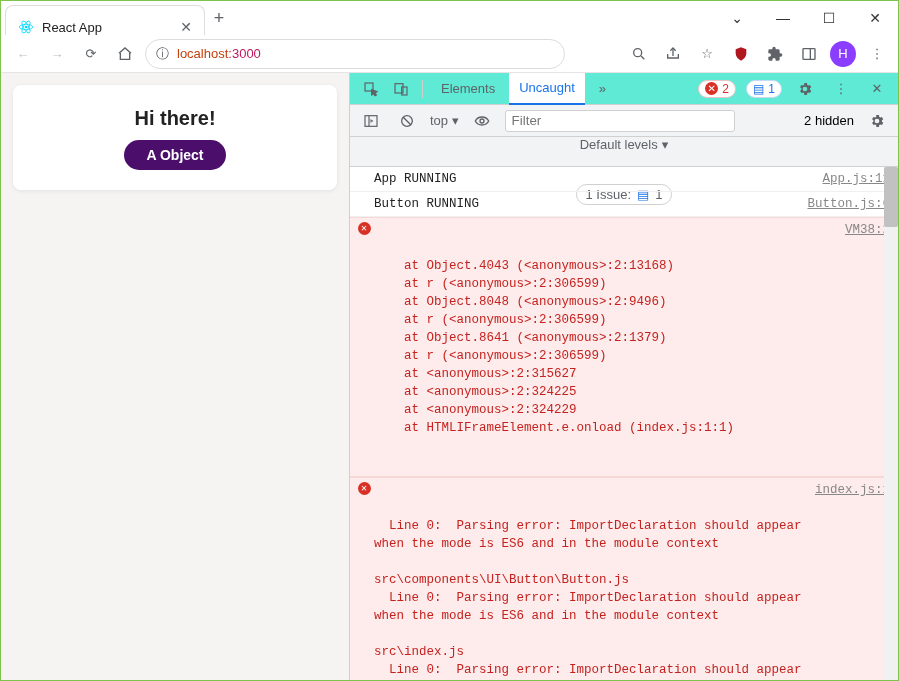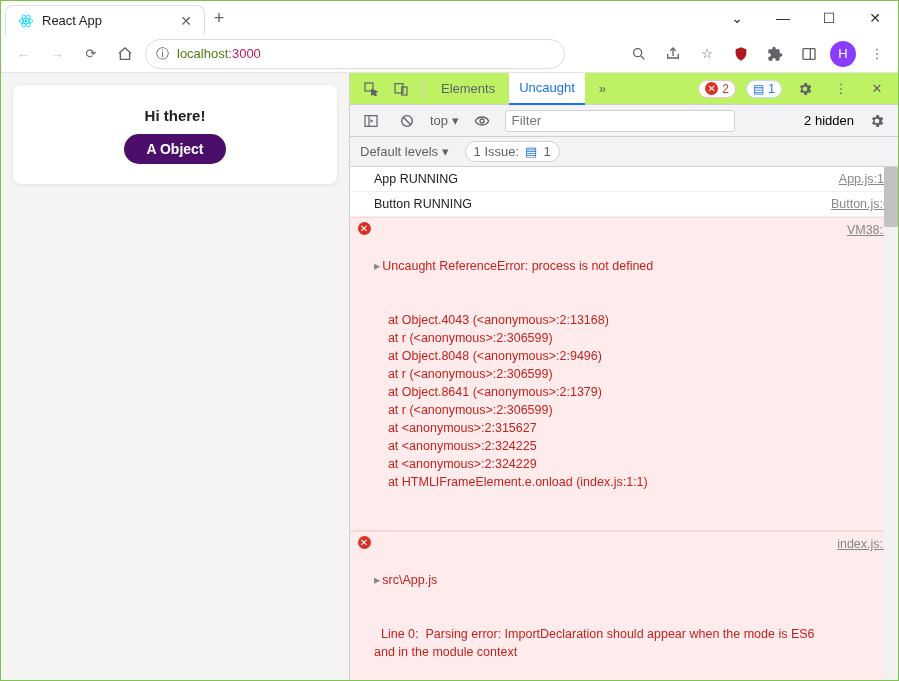--- a/index.html
+++ b/index.html
@@ -1,56 +1,56 @@
 <!DOCTYPE html>
 <html><head>
 <meta charset="utf-8">
 <style>
   * { box-sizing: border-box; }
   body { margin: 0; font-family: "Segoe UI", Arial, sans-serif; font-size: 13px; color: #222; background: #fff; width: 899px; height: 681px; overflow: hidden; border:1px solid #7fc24e;}
   
   .titlebar { height: 34px; display:flex; align-items:stretch; background:#fff;}
-  .tab { display:flex; align-items:center; gap:8px; padding:0 12px; border-radius:8px 8px 0 0; background:#fff; margin-top:4px; margin-left:4px; height:30px; border:1px solid #ddd; border-bottom:none; min-width:200px;}
+  .tab { display:flex; align-items:flex-end; gap:8px; padding:0 12px; border-radius:8px 8px 0 0; background:#fff; margin-top:4px; margin-left:4px; height:30px; border:1px solid #ddd; border-bottom:none; min-width:200px;}
   .tab .favicon { width:16px; height:16px; display:inline-flex; align-items:center; justify-content:center; color:#00d8ff;}
   .tab .close { margin-left:auto; color:#5f6368; font-size:14px; cursor:pointer;}
   .newtab { width:28px; display:flex; align-items:center; justify-content:center; color:#5f6368; font-size:18px; cursor:pointer;}
   .wincontrols { margin-left:auto; display:flex;}
   .wincontrols div { width:46px; display:flex; align-items:center; justify-content:center; color:#333; font-size:14px;}
   .toolbar { height:38px; display:flex; align-items:center; gap:6px; padding:0 8px; border-bottom:1px solid #e5e5e5; background:#fff;}
   .tbtn { width:28px; height:28px; display:flex; align-items:center; justify-content:center; border-radius:50%; color:#5f6368; cursor:pointer;}
   .tbtn.disabled { color:#bfbfbf; }
   .omnibox { flex:0 0 420px; height:30px; border:1px solid #dcdcdc; border-radius:15px; display:flex; align-items:center; padding:0 10px; gap:8px; color:#5f6368;}
-  .omnibox .host { color:#4d7c0f;}
+  .omnibox .host { color:#c2410c;}
   .omnibox .path { color:#be185d;}
   .rightbar { margin-left:auto; display:flex; align-items:center; gap:8px;}
   .ricon { width:26px; height:26px; display:flex; align-items:center; justify-content:center; color:#5f6368; border-radius:4px; cursor:pointer;}
   .avatar { width:26px; height:26px; border-radius:50%; background:#8b3dff; color:#fff; display:flex; align-items:center; justify-content:center; font-size:13px; font-weight:500;}
   
   .workspace { display:flex; height:calc(681px - 34px - 38px - 2px);}
   .page { width:348px; background:#f6f3f3; padding:12px;}
   .card { background:#fff; border-radius:8px; box-shadow:0 1px 4px rgba(0,0,0,.08); padding:18px 12px 20px; text-align:center;}
-  .card h1 { margin:4px 0 10px; font-weight:700; font-size:15px;}
+  .card h1 { margin:4px 0 10px; font-weight:700; font-size:20px;}
   .pillbtn { display:inline-block; background:#4b0f6b; color:#fff; padding:7px 22px; border-radius:20px; font-weight:600; font-size:14px; cursor:pointer;}
   
   .devtools { flex:1; display:flex; flex-direction:column; border-left:1px solid #cfcfcf; font-family:"Segoe UI",Arial,sans-serif;}
-  .dt-tabs { height:32px; display:flex; align-items:center; gap:4px; padding:0 8px; border-bottom:1px solid #d0d0d0; background:#bef264; color:#5f6368;}
+  .dt-tabs { height:32px; display:flex; align-items:center; gap:4px; padding:0 8px; border-bottom:1px solid #d0d0d0; background:#5eead4; color:#5f6368;}
   .dt-tab { padding:0 10px; height:32px; display:flex; align-items:center; cursor:pointer;}
   .dt-tab.active { color:#1a73e8; border-bottom:2px solid #1a73e8; font-weight:500; background:#fff;}
   .dt-right { margin-left:auto; display:flex; align-items:center; gap:10px;}
   .badge { display:inline-flex; align-items:center; gap:4px; padding:1px 6px; border-radius:10px; font-size:12px; cursor:pointer;}
   .badge.err { color:#d93025; border:1px solid #e8c6c3; background:#fff;}
   .badge.info { color:#1a73e8; border:1px solid #c5d9f5; background:#fff;}
   .dt-tool { height:32px; display:flex; align-items:center; gap:10px; padding:0 8px; border-bottom:1px solid #d0d0d0; background:#f1f3f4; color:#5f6368;}
   .filter { flex:1; max-width:230px; height:22px; border:1px solid #d0d0d0; border-radius:3px; padding:8px 6px; background:#fff;}
   .muted { color:#000000;}
-  .dt-tool2 { height:30px; display:flex; align-items:center; gap:16px; padding:0 10px; border-bottom:1px solid #d0d0d0; background:#f1f3f4; color:#5f6368;}
+  .dt-tool2 { height:30px; display:flex; align-items:center; gap:32px; padding:0 10px; border-bottom:1px solid #d0d0d0; background:#f1f3f4; color:#5f6368;flex-direction:column;}
   .dropdown { display:flex; align-items:center; gap:4px; cursor:pointer;justify-content:center;}
   .chip { display:inline-flex; align-items:center; gap:6px; padding:2px 8px; border:1px solid #d0d0d0; border-radius:11px; background:#fff;text-align:center;}
   
-  .console { flex:1; overflow:auto; font-family:Liberation Sans, sans-serif; font-size:12.5px; line-height:18px; position:relative;}
+  .console { flex:1; overflow:auto; font-family:Liberation Mono, monospace; font-size:12.5px; line-height:18px; position:relative;}
   .row { display:flex; padding:3px 8px 3px 4px; border-bottom:1px solid #f0f0f0;}
   .row .gutter { width:20px; flex:none; display:flex; justify-content:center; padding-top:1px;}
   .row .body { flex:1; white-space:pre-wrap; word-break:break-word;}
   .row .src { color:#888; text-decoration:underline; padding-left:8px; white-space:nowrap; cursor:pointer;}
   .row.err { background:#fdeceb; color:#c5221f; border-bottom:1px solid #f7d8d6; border-top:1px solid #f7d8d6;}
   .row.err .src { color:#888;}
   .caret { color:#888; margin-right:2px; cursor:pointer;}
   .erricon { width:13px; height:13px; border-radius:50%; background:#d93025; color:#fff; font-size:10px; display:inline-flex; align-items:center; justify-content:center;}
   .scroll-track { position:absolute; right:0; top:0; bottom:0; width:14px; background:#f1f1f1;}
   .scroll-thumb { position:absolute; right:0; top:0; width:14px; height:60px; background:#c1c1c1; border-radius:2px;}
@@ -235,41 +235,39 @@
         <div class="gutter"></div>
         <div class="body">Button RUNNING</div>
         <div class="src link-u">Button.js:6</div>
       </div>
 
       <div class="row err">
         <div class="gutter">
             <span class="erricon">✕</span>
           </div>
         <div class="body">
-          <div><span class="caret">▸</span><span>Uncaught ReferenceError: process is not defined</span></div>
           <div>    at Object.4043 (&lt;anonymous&gt;:2:13168)
     at r (&lt;anonymous&gt;:2:306599)
     at Object.8048 (&lt;anonymous&gt;:2:9496)
     at r (&lt;anonymous&gt;:2:306599)
     at Object.8641 (&lt;anonymous&gt;:2:1379)
     at r (&lt;anonymous&gt;:2:306599)
     at &lt;anonymous&gt;:2:315627
     at &lt;anonymous&gt;:2:324225
     at &lt;anonymous&gt;:2:324229
     at HTMLIFrameElement.e.onload (index.js:1:1)</div>
         </div>
         <div class="src link-u">VM38:2</div>
       </div>
 
       <div class="row err">
         <div class="gutter">
             <span class="erricon">✕</span>
           </div>
         <div class="body">
-          <div><span class="caret">▸</span><span>src\App.js</span></div>
           <div>  Line 0:  Parsing error: ImportDeclaration should appear when the mode is ES6 and in the module context
 
 src\components\UI\Button\Button.js
   Line 0:  Parsing error: ImportDeclaration should appear when the mode is ES6 and in the module context
 
 src\index.js
   Line 0:  Parsing error: ImportDeclaration should appear when the mode is ES6 and in the module context</div>
         </div>
         <div class="src link-u">index.js:1</div>
       </div>

